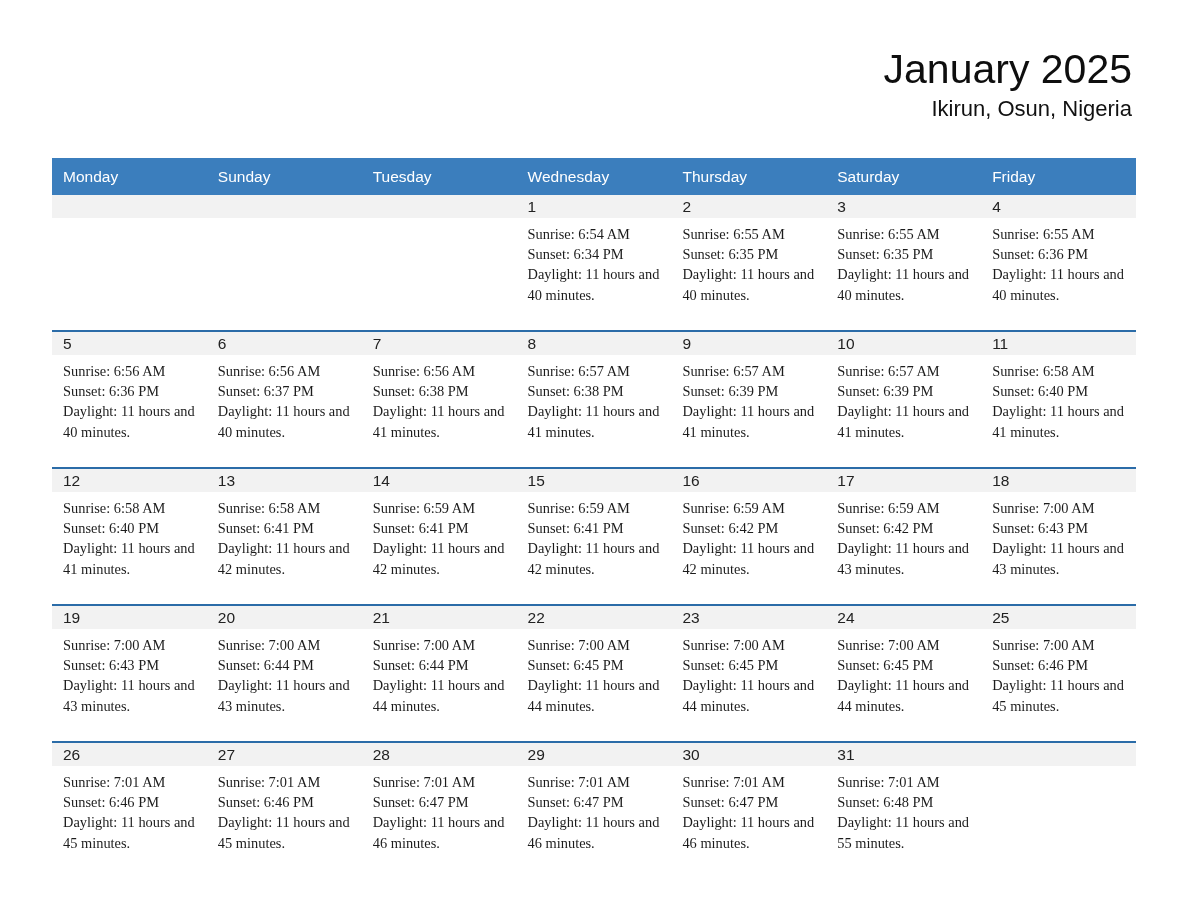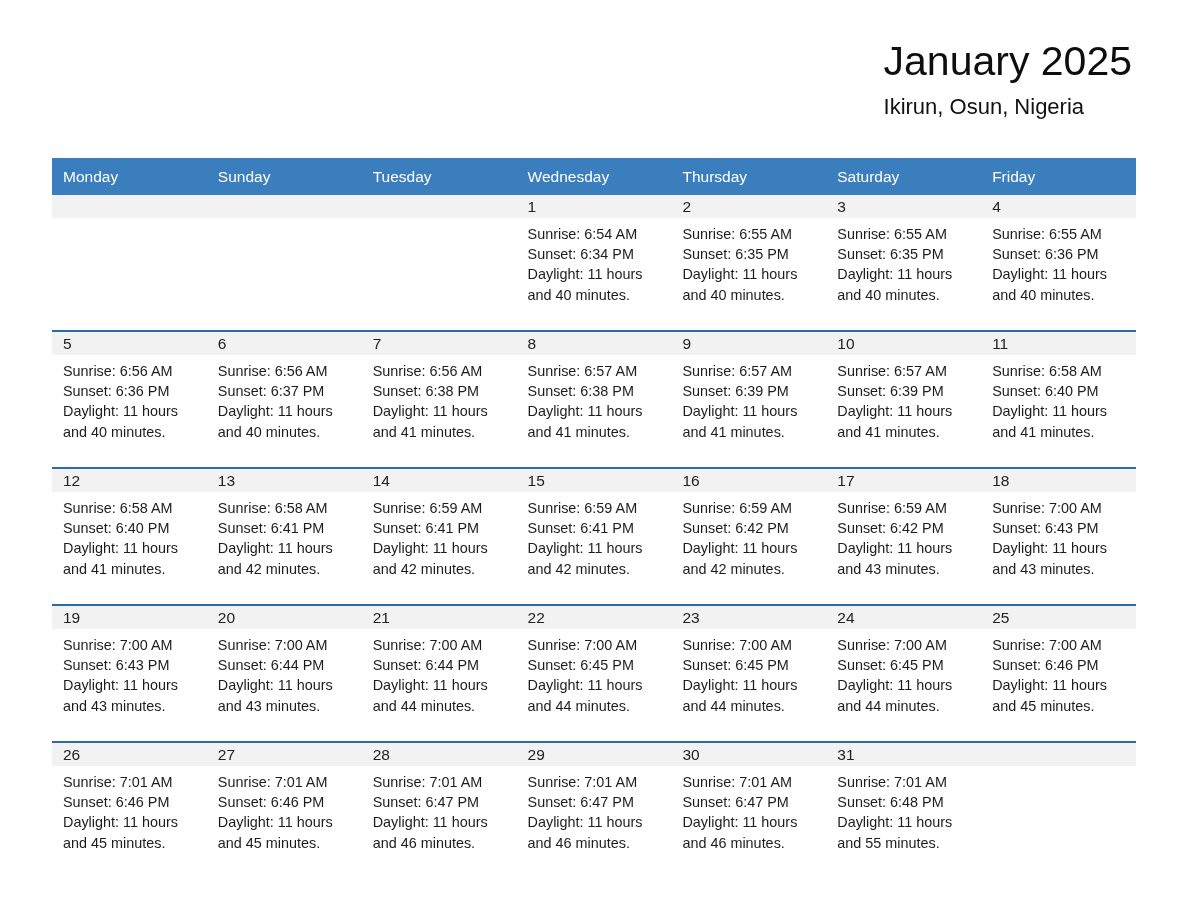--- a/index.html
+++ b/index.html
@@ -56,36 +56,35 @@
     font-size: 34px;
     line-height: 34px;
     color: #1070b8;
     font-weight: 400;
     margin-left: 74px;
     margin-top: -4px;
   }
   .title-block {
     position: absolute;
     right: 56px;
-    top: 36px;
-    text-align: left;
+    top: 44px;
+    text-align: right;
   }
   .month-title {
     font-size: 41px;
     line-height: 50px;
     font-weight: 400;
     color: #0e0e0e;
     letter-spacing: 0px;
   }
   .location {
     font-size: 22px;
     line-height: 30px;
     font-weight: 400;
     color: #111111;
-    margin-top: 6px;
   }
 
   
   .calendar {
     position: absolute;
     left: 52px;
     top: 158px;
     width: 1084px;
   }
   .weekdays {
@@ -131,20 +130,21 @@
   }
   .daynum {
     font-size: 15.5px;
     line-height: 18px;
     color: #222222;
     font-weight: 400;
   }
   .dayinfo {
     padding: 6px 8px 0 11px;
     box-sizing: border-box;
+    font-family: Liberation Serif, serif;
   }
   .dayinfo div {
     font-size: 14.4px;
     line-height: 20.2px;
     color: #1c1c1c;
     white-space: nowrap;
   }
   .dayinfo .daylight-line {
     white-space: normal;
     max-width: 132px;

